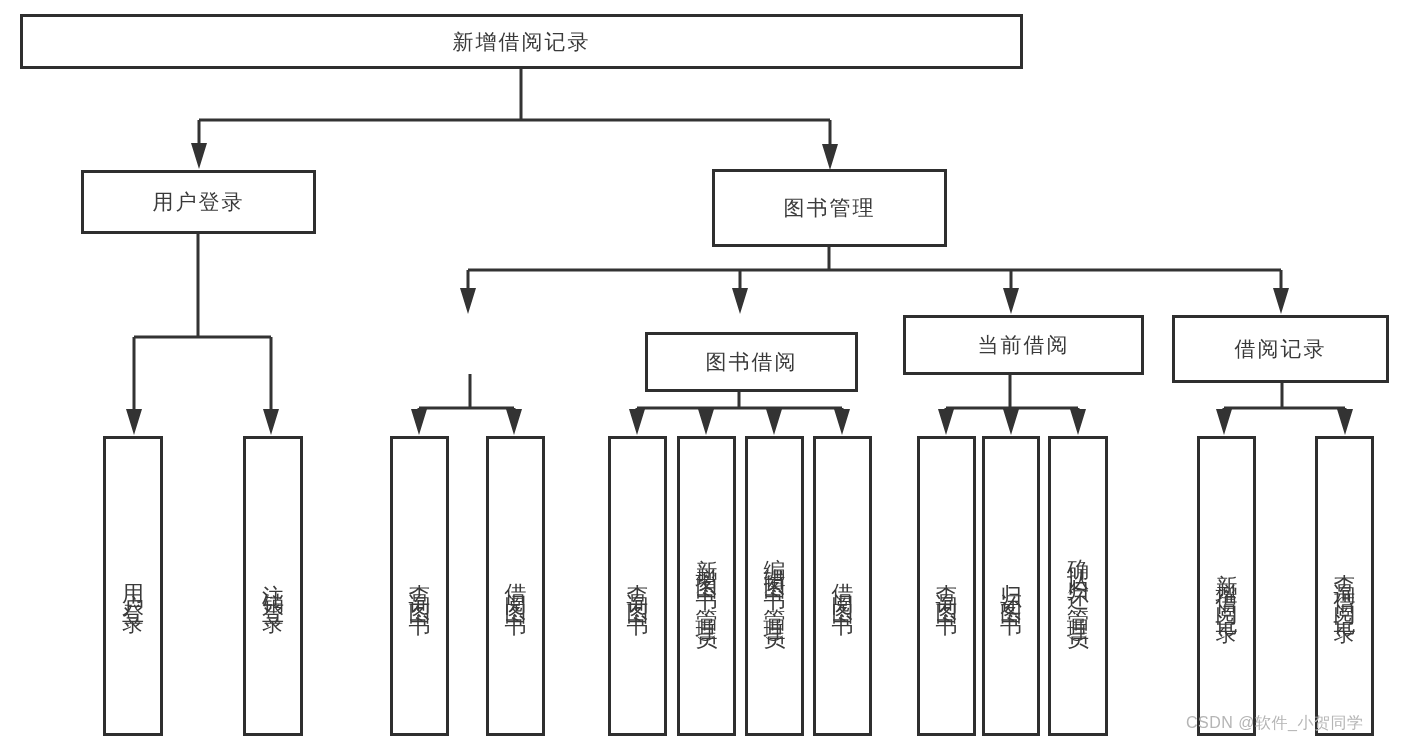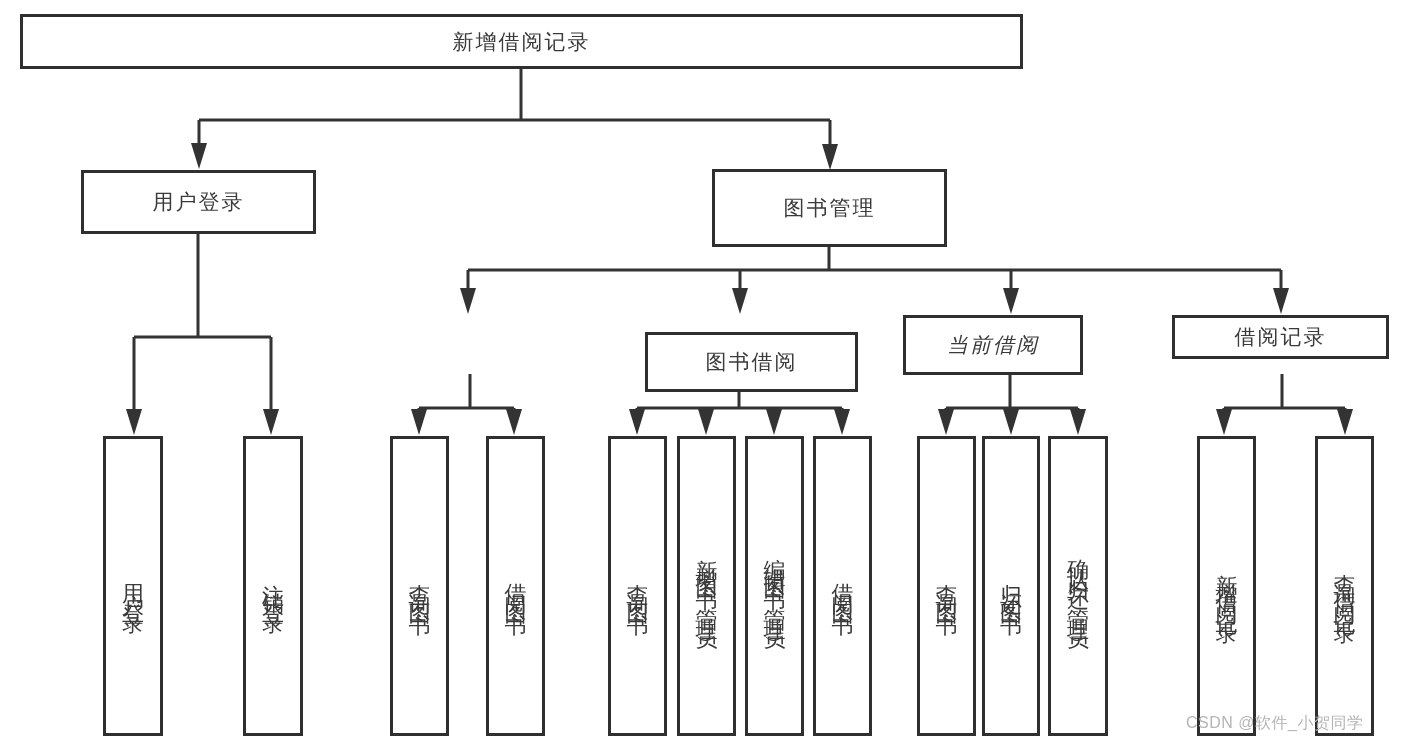--- a/index.html
+++ b/index.html
@@ -127,24 +127,24 @@
   <div class="box h" style="left:81px; top:170px; width:235px; height:64px;">
     <span class="lbl">用户登录</span>
   </div>
   <div class="box h" style="left:712px; top:169px; width:235px; height:78px;">
     <span class="lbl">图书管理</span>
   </div>
 
   <div class="box h" style="left:645px; top:315px; width:213px; height:60px;margin-top:17px;">
     <span class="lbl">图书借阅</span>
   </div>
-  <div class="box h" style="left:903px; top:315px; width:180px; height:60px;font-style:italic;">
+  <div class="box h" style="left:903px; top:315px; width:241px; height:60px;">
     <span class="lbl">当前借阅</span>
   </div>
-  <div class="box h" style="left:1172px; top:315px; width:217px; height:44px;">
+  <div class="box h" style="left:1172px; top:315px; width:217px; height:68px;">
     <span class="lbl">借阅记录</span>
   </div>
 
   <div class="box v" style="left:103px; top:436px; width:60px; height:300px;">
     <span class="lbl">用户登录</span>
   </div>
   <div class="box v" style="left:243px; top:436px; width:60px; height:300px;">
     <span class="lbl">注销登录</span>
   </div>
 

